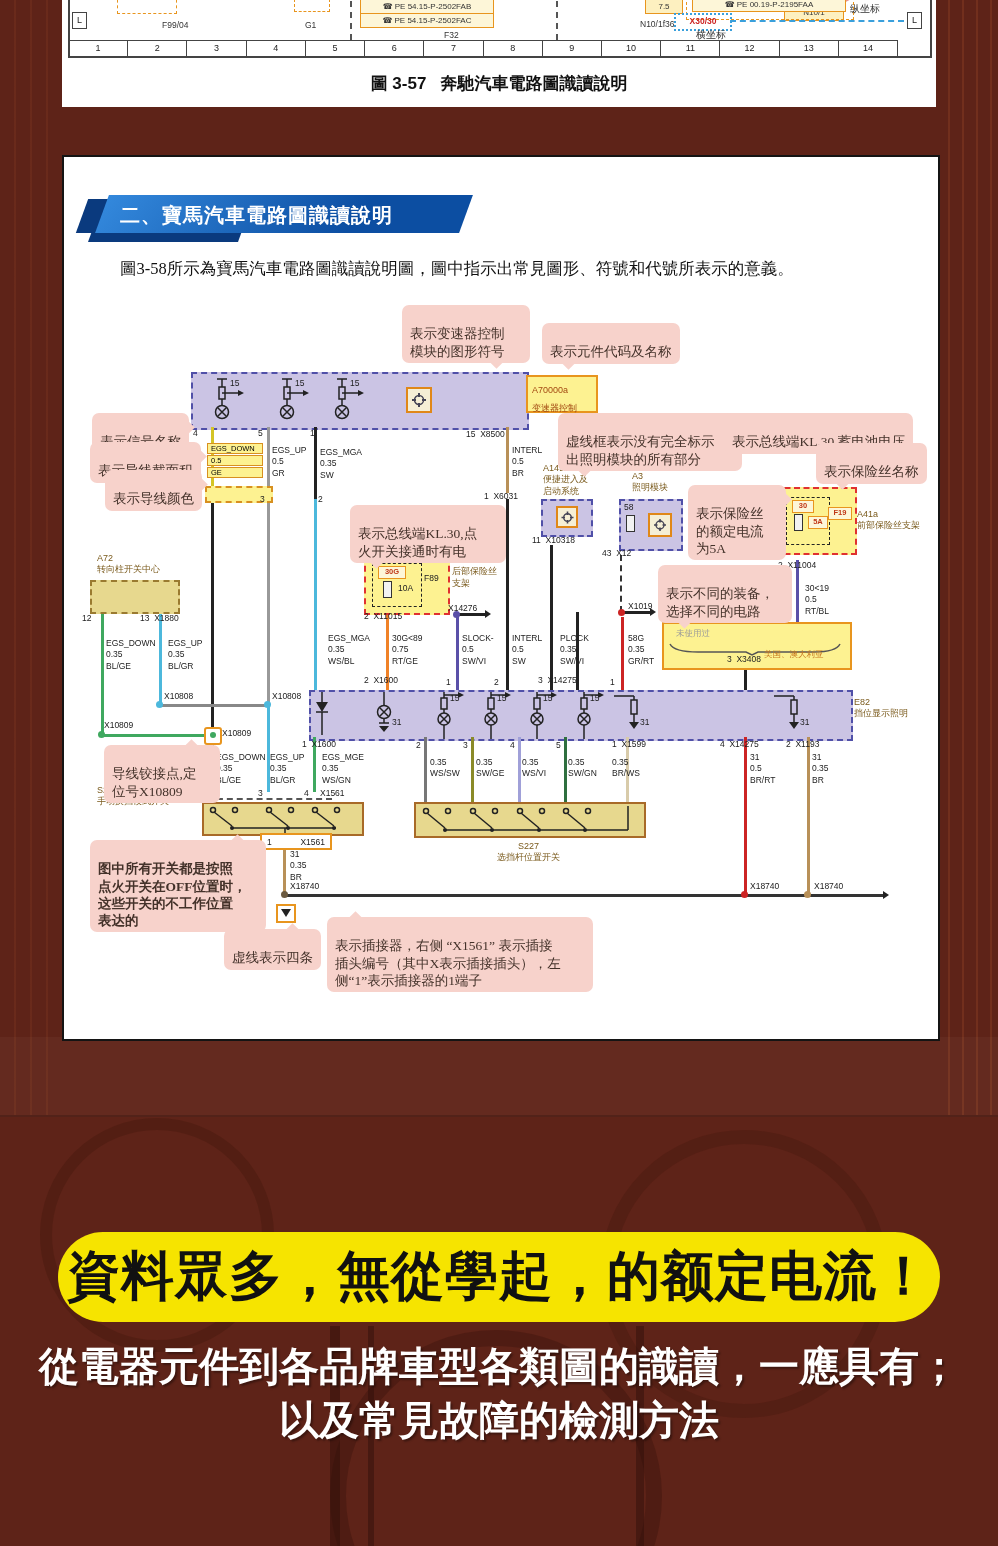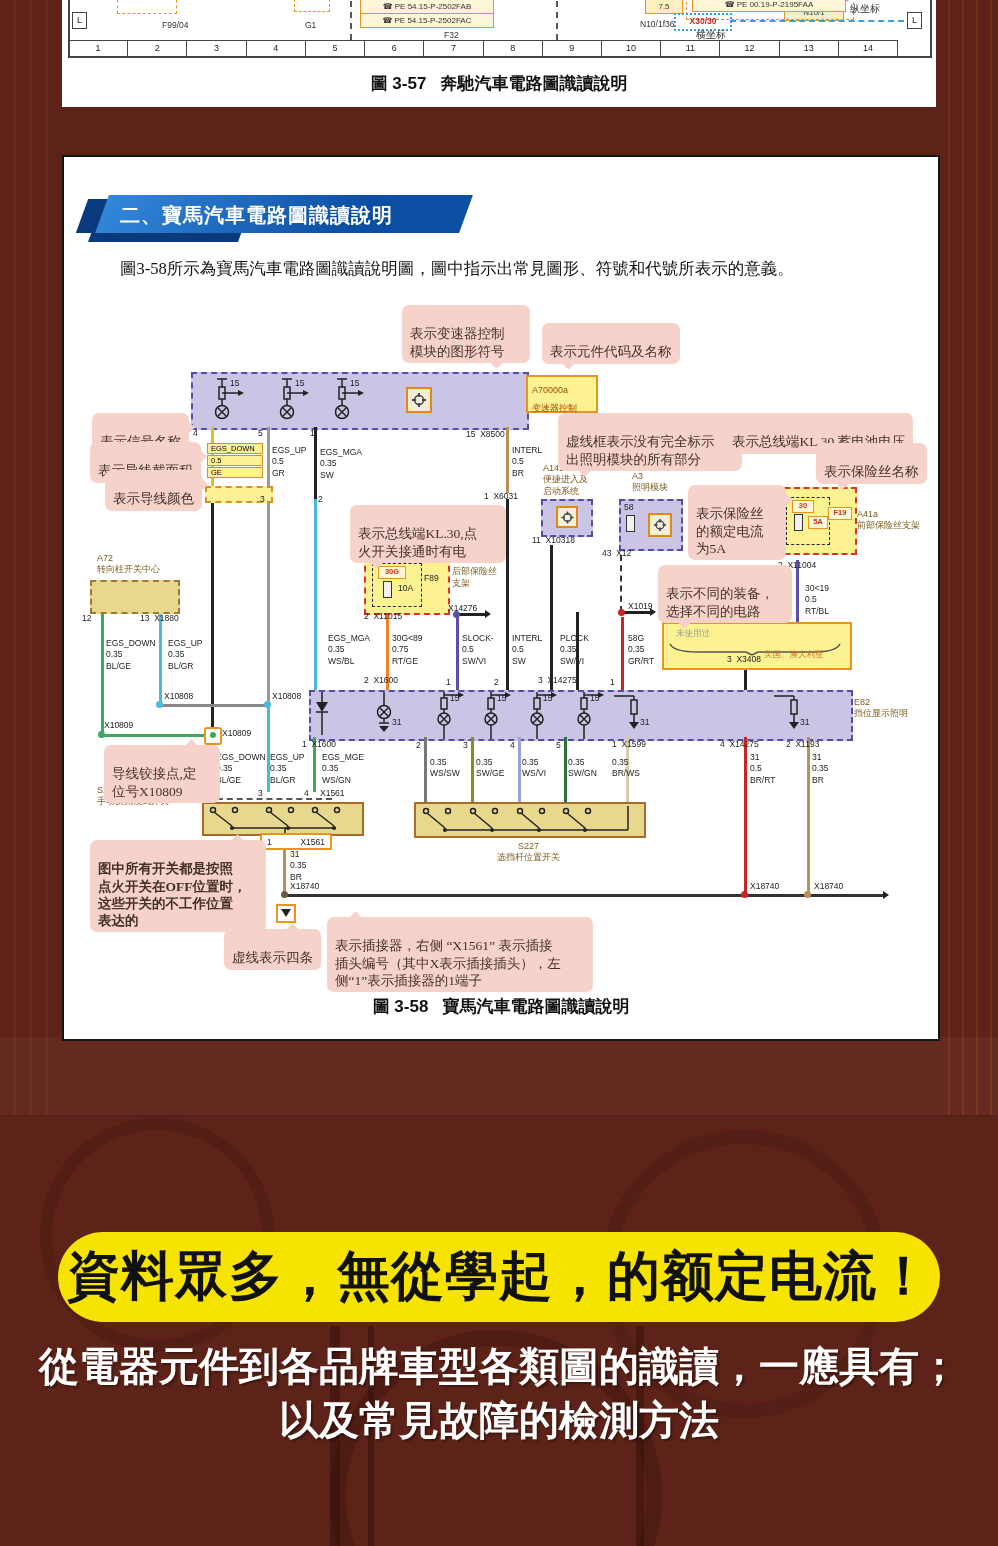--- a/index.html
+++ b/index.html
@@ -566,23 +566,20 @@
     </div>
     <div class="callout" style="left:160px;top:772px;">
       <span>虚线表示四条</span><span class="tri t-t"></span>
     </div>
     <div class="callout" style="left:263px;top:760px;width:250px;">
       <span>表示插接器，右侧 “X1561” 表示插接
 插头编号（其中X表示插接插头），左
 侧“1”表示插接器的1端子</span><span class="tri t-tl"></span>
     </div>
 
-    <div class="cap" style="top:838px;">
-      <b>圖 3-58</b><span>寶馬汽車電路圖識讀說明</span>
-    </div>
   </div>
 
   <div class="promo-box">
     <span>資料眾多，無從學起，的额定电流！</span>
   </div>
   <div class="promo-lines">
     <div>從電器元件到各品牌車型各類圖的識讀，一應具有；</div>
     <div>以及常見故障的檢測方法</div>
   </div>
 

